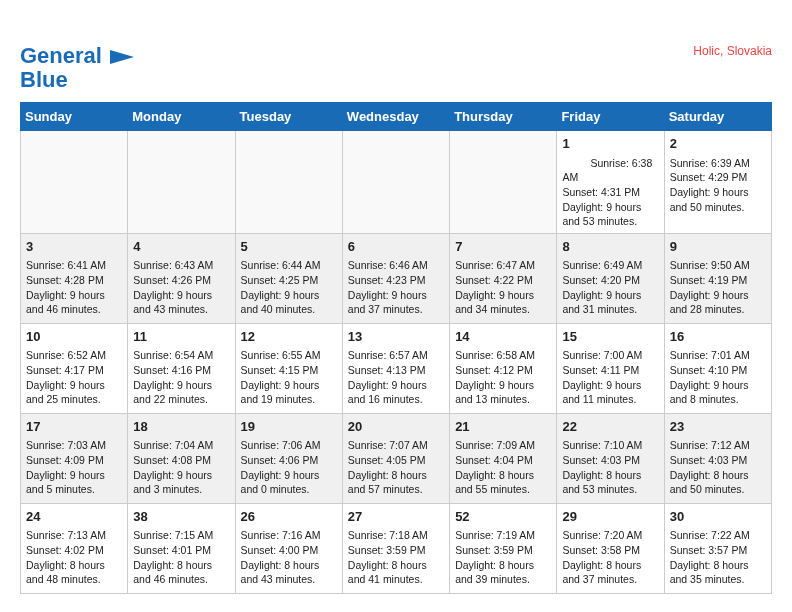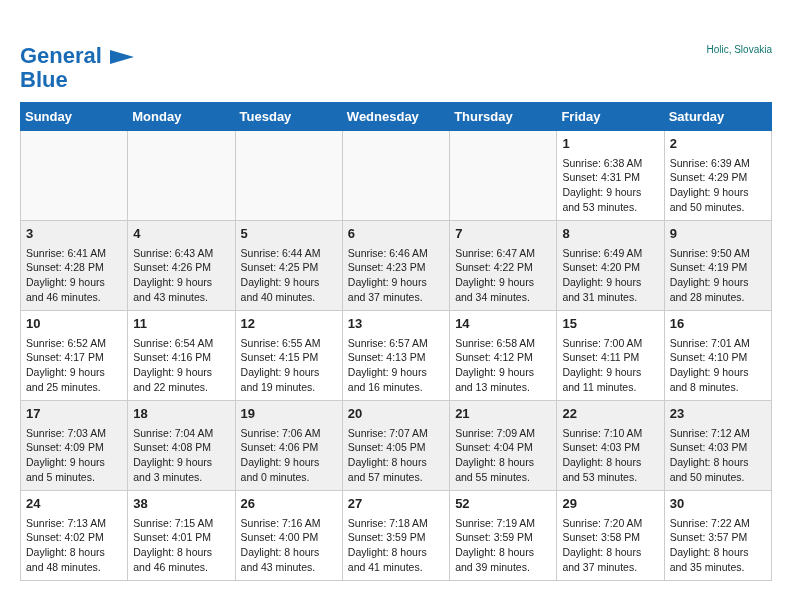--- a/index.html
+++ b/index.html
@@ -40,22 +40,22 @@
     }
     .title-block {
       text-align: right;
     }
     .month-title {
       font-size: 36px;
       font-weight: bold;
       color: #333;
     }
     .location {
-      font-size: 10px;
-      color: #0f766e;
+      font-size: 12px;
+      color: #ef4444;
     }
     table {
       width: 100%;
       border-collapse: collapse;
       table-layout: fixed;
     }
     th {
       background-color: #1a6bb5;
       color: #fff;
       font-size: 13px;
@@ -125,21 +125,21 @@
         <th>Saturday</th>
       </tr>
   </thead>
   <tbody id="calendar-body">
   <tr>
         <td class="empty"></td>
         <td class="empty"></td>
         <td class="empty"></td>
         <td class="empty"></td>
         <td class="empty"></td>
-        <td><span class="day-num">1</span><span class="day-info" style="white-space: pre-line;">Sunrise: 6:38 AM
+        <td><span class="day-num">1</span><span class="day-info" style="white-space: pre-line; margin-left: 28px;">Sunrise: 6:38 AM
 Sunset: 4:31 PM
 Daylight: 9 hours
 and 53 minutes.</span></td>
         <td><span class="day-num">2</span><span class="day-info" style="white-space: pre-line;">Sunrise: 6:39 AM
 Sunset: 4:29 PM
 Daylight: 9 hours
 and 50 minutes.</span></td>
       </tr>
       <tr>
         <td class="alt-row"><span class="day-num">3</span><span class="day-info" style="white-space: pre-line;">Sunrise: 6:41 AM

